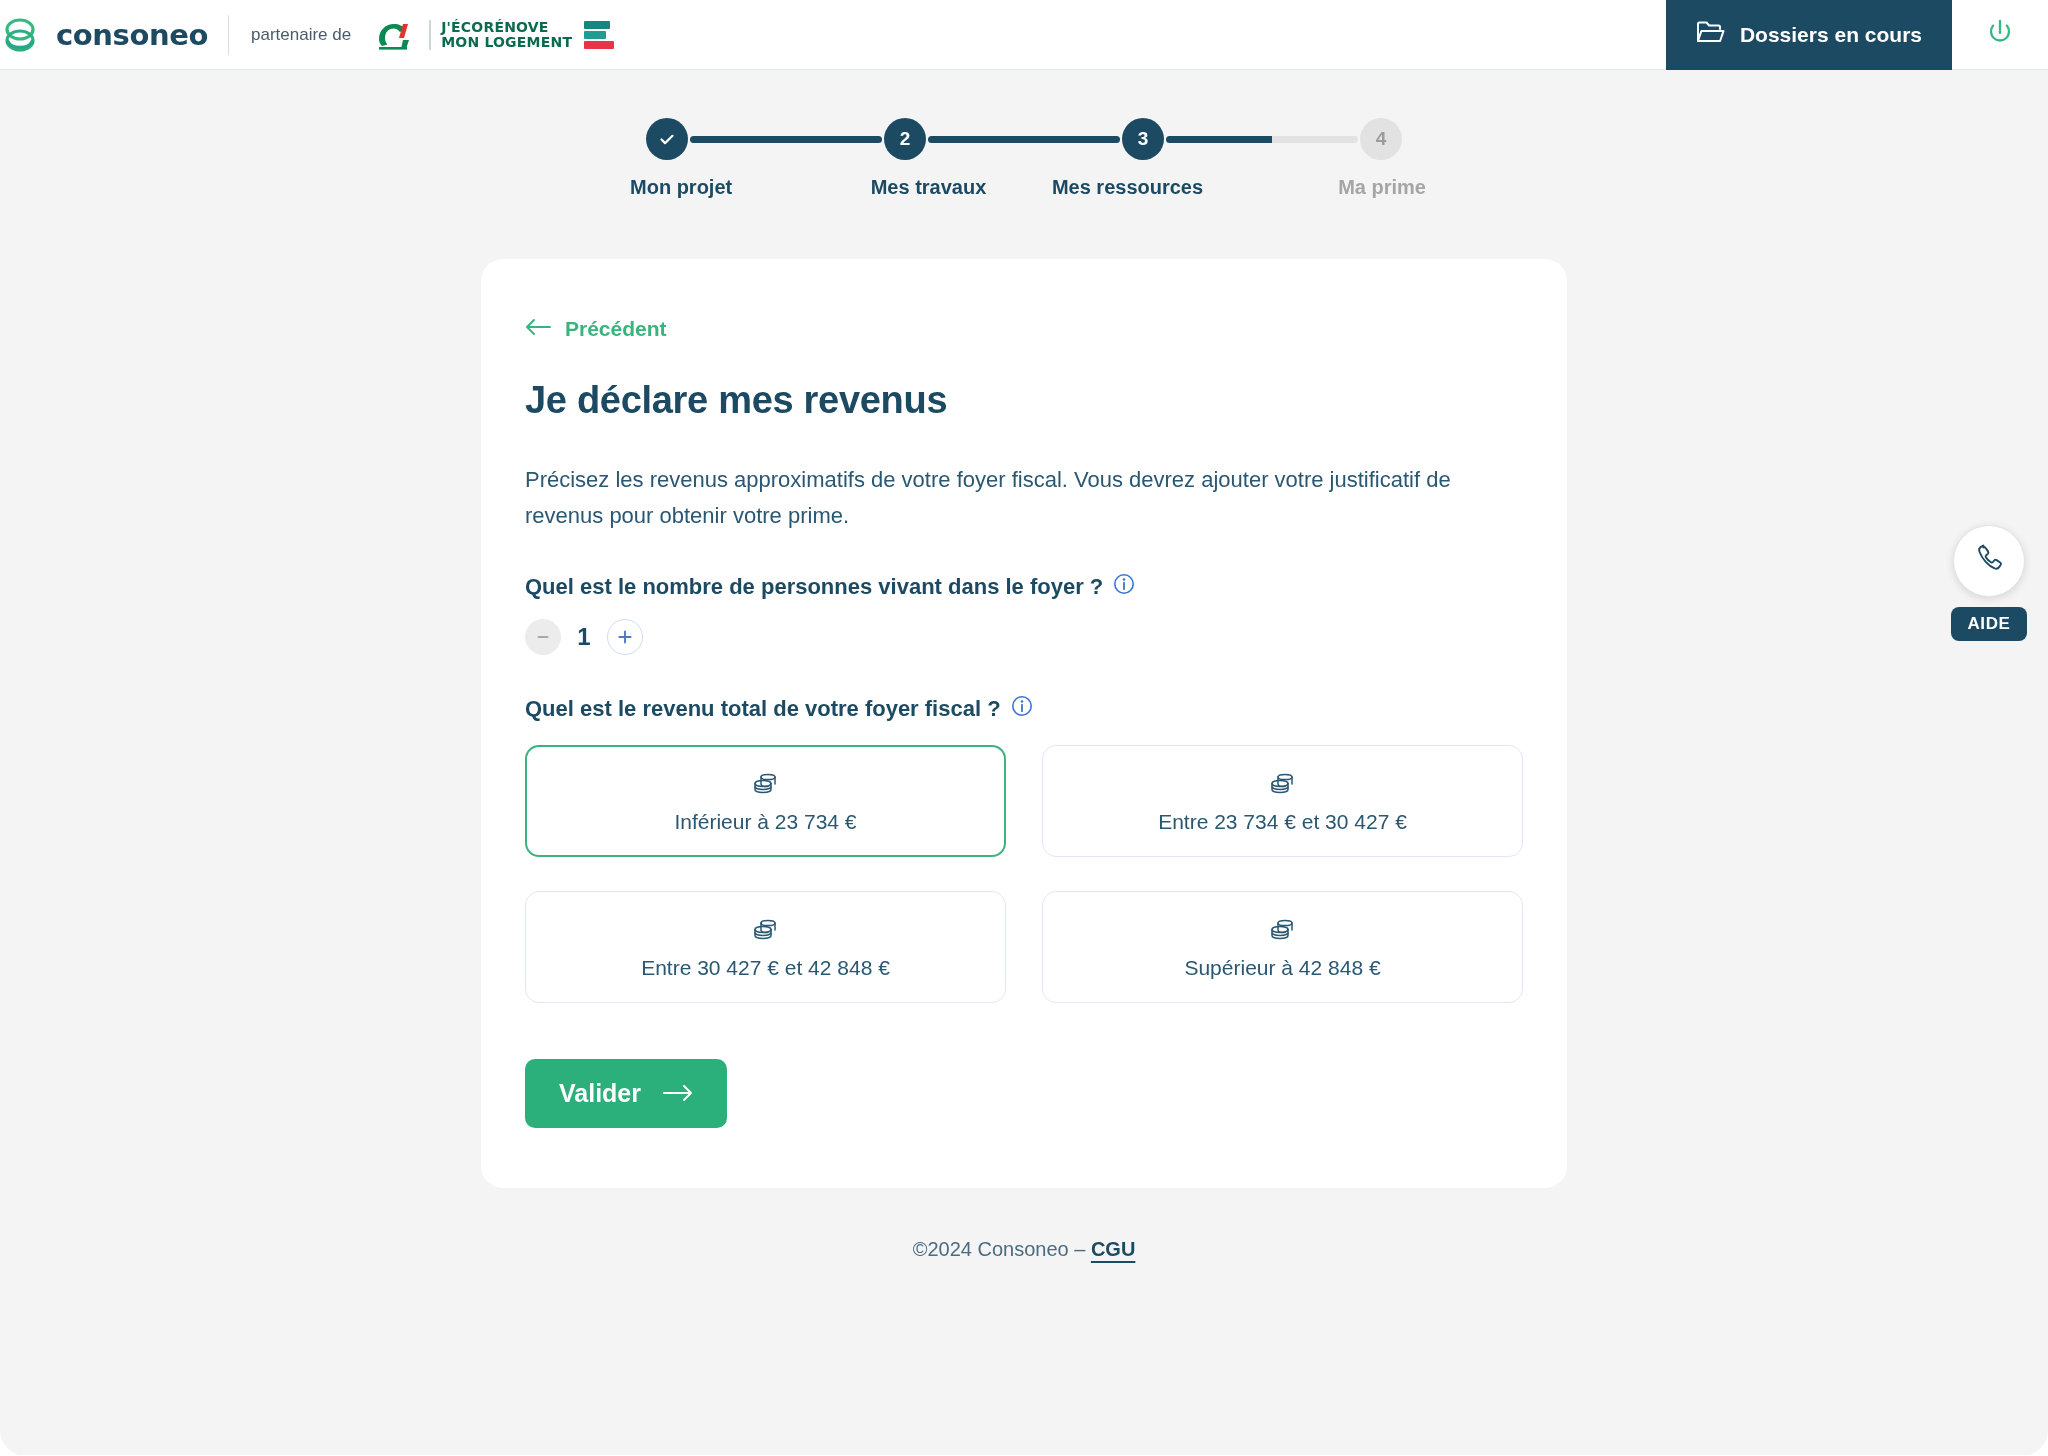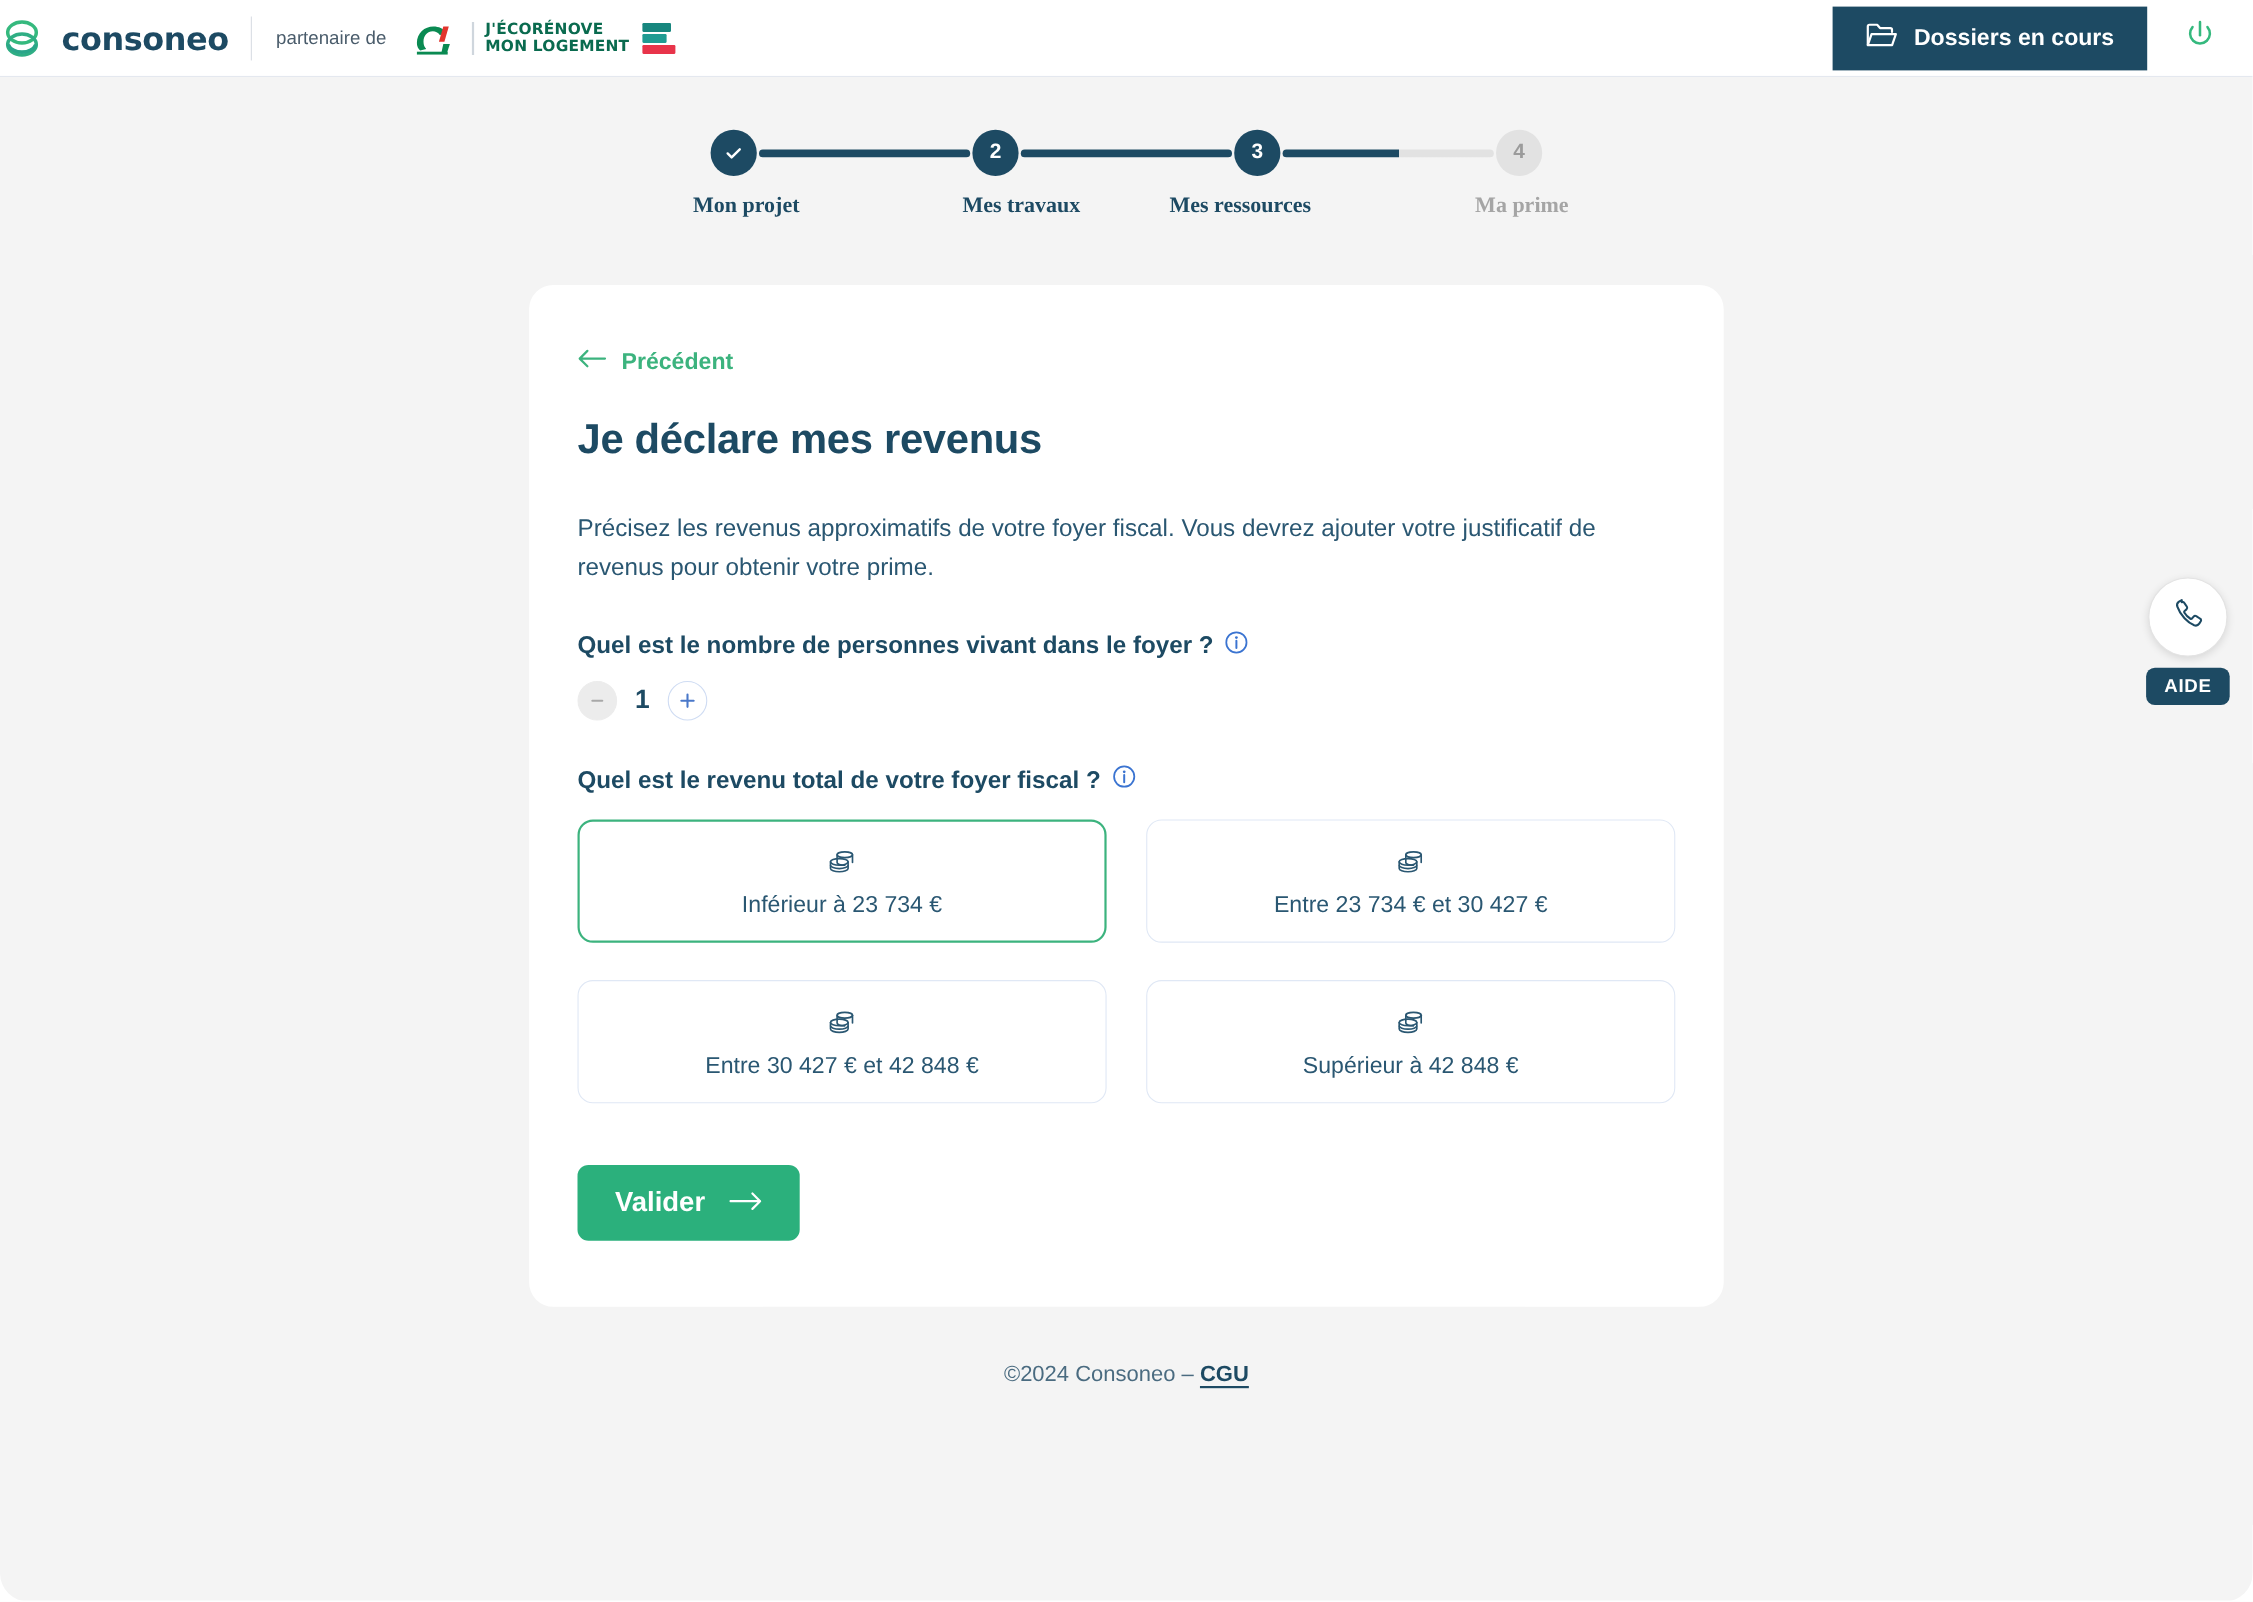--- a/index.html
+++ b/index.html
@@ -89,21 +89,21 @@
   .ecoreno-bars i { display: block; height: 8px; border-radius: 1px; }
 
   .header-spacer { flex: 1; }
 
   .folders-button {
     display: flex;
     align-items: center;
     gap: 14px;
     background: #1d4a63;
     color: #ffffff;
-    height: 58px;
+    height: 70px;
     padding: 18px 30px;
     font-size: 21px;
     font-weight: 700;
     cursor: pointer;
     white-space: nowrap;
   }
 
   .power-button {
     width: 96px;
     height: 70px;
@@ -155,21 +155,20 @@
     background: #1d4a63;
     margin: 0 2px;
   }
   .step-bar.partial {
     background: linear-gradient(to right, #1d4a63 0%, #1d4a63 55%, #e2e2e2 55%, #e2e2e2 100%);
   }
 
   .stepper-labels {
     display: flex;
     margin-top: 16px;
-    font-family: Liberation Serif, serif;
   }
   .stepper-labels .step-label {
     flex: 1 1 0;
     text-align: center;
     font-size: 20px;
     font-weight: 700;
     color: #1d4a63;
     white-space: nowrap;
   }
   .stepper-labels .step-label:first-child { text-align: left; margin-left: -14px; }

